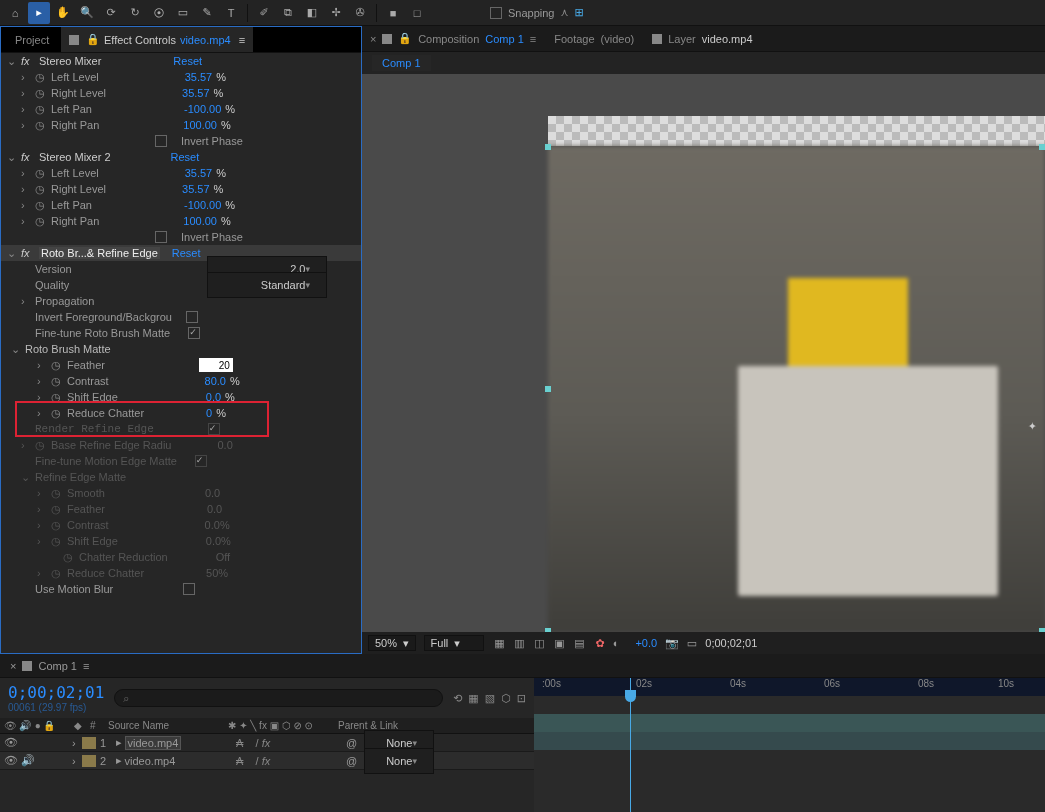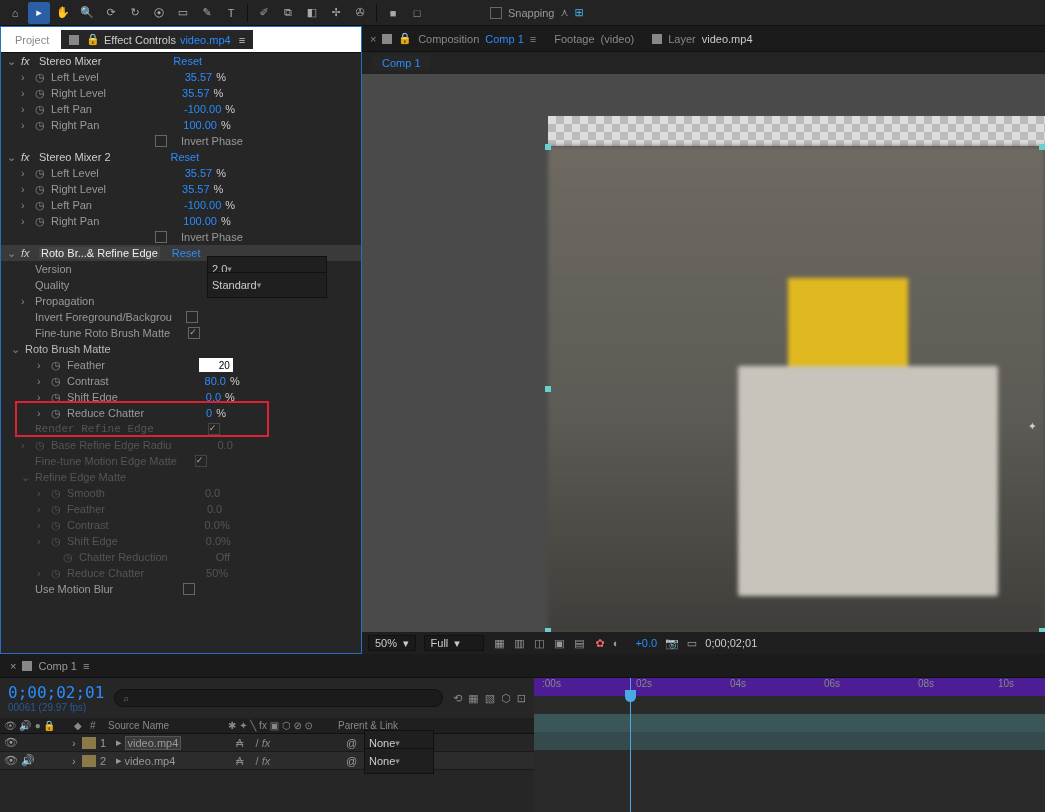--- a/index.html
+++ b/index.html
@@ -37,23 +37,23 @@
   .snapping .cb { width:12px; height:12px; border:1px solid #666; }
   .main-row { display:flex; height:628px; }
   .panel-left {
     width:362px;
     border:1px solid #2a6cc4;
     background:#262626;
     display:flex; flex-direction:column;
     position:relative;
   }
   .tabs {
-    display:flex; align-items:center;
+    display:flex; 
     height:26px;
-    background:#ffffff;
+    background:#000000;
     border-bottom:1px solid #111;
     padding:0 6px; gap:4px;
   }
   .tab {
     padding:3px 8px; color:#888; cursor:pointer;
     display:flex; align-items:center; gap:4px;
   }
   .tab.active { background:#262626; color:#ccc; }
   .title-link { color:#2a8cff; }
   .breadcrumb { padding:4px 8px; color:#bbb; background:#262626; }
@@ -68,22 +68,22 @@
   .fx-row .fxicon { width:14px; font-style:italic; color:#ccc; }
   .fx-row .stopwatch { width:12px; color:#888; }
   .fx-name { color:#ccc; font-weight:500; }
   .fx-prop { color:#999; }
   .fx-val { color:#2a8cff; cursor:pointer;margin-left:8px; }
   .fx-val.dim { color:#555; }
   .fx-checkbox { width:12px;height:12px;border:1px solid #666; display:inline-block; }
   .fx-checkbox.checked::after{content:"✓"; font-size:9px; color:#aaa; position:relative; top:-3px;}
   .fx-select {
     background:#1f1f1f; color:#ccc; border:1px solid #111;
-    font-size:11px; width:120px; height:26px; padding:0 4px;
-    display:flex; align-items:center; justify-content:flex-start;
+    font-size:11px; width:120px; height:26px; padding:0 16px;
+    display:flex; align-items:center; justify-content:flex-end;
   }
   .fx-select .chev{ color:#888; font-size:9px;}
   .fx-row.selrow { background:#3a3a3a; }
   .fx-row.selrow .fx-name { background:#444; color:#eee; padding:0 2px; }
   .indent1 { padding-left:20px; }
   .indent2 { padding-left:36px; }
   .red-box {
     position:absolute;
     border:2px solid #d23;
     pointer-events:none;
@@ -139,21 +139,21 @@
   .tl-head{ height:40px; display:flex; align-items:center; padding:4px 8px; gap:10px;}
   .timecode{ color:#2a8cff; font-size:16px; font-family:monospace; }
   .tc-sub{ color:#2a8cff; font-size:10px; opacity:.5;}
   .tl-search{ flex:1; background:#1b1b1b; border:1px solid #111; height:18px; border-radius:9px; display:flex; align-items:center; padding:0 8px; color:#666;}
   .tl-icons{ display:flex; gap:6px; color:#888;}
   .tl-cols{ height:16px; background:#1f1f1f; display:flex; align-items:center; font-size:10px; color:#888; border-bottom:1px solid #111;}
   .tl-cols span{ padding:0 4px;}
   .layer-row{ height:18px; display:flex; align-items:center; background:#262626; border-bottom:1px solid #1a1a1a; font-size:11px;}
   .layer-row.even{ background:#2c2c2c;}
   .layer-row .lc{ padding:0 4px; display:flex; align-items:center; gap:3px;}
-  .ruler{ height:18px; background:#4c1d95; position:relative; color:#888; font-size:10px;}
+  .ruler{ height:18px; background:#0f172a; position:relative; color:#888; font-size:10px;}
   .ruler .tick{position:absolute; top:0;}
   .playhead{position:absolute; top:0; bottom:0; width:1px; background:#48a9e6;}
   .playhead .head{position:absolute; top:12px; left:-5px; width:11px; height:12px; background:#48a9e6; border-radius:0 0 6px 6px;}
   .track{ position:absolute; left:0; height:18px; background:#5aa9a9; opacity:.35;}
   .track.b{ background:#4a888f;}
   .feather-input{
     width:34px; height:14px; background:#fff; color:#000; border:none;
     font-size:10px; text-align:right; padding:0 3px;
   }
 </style>

